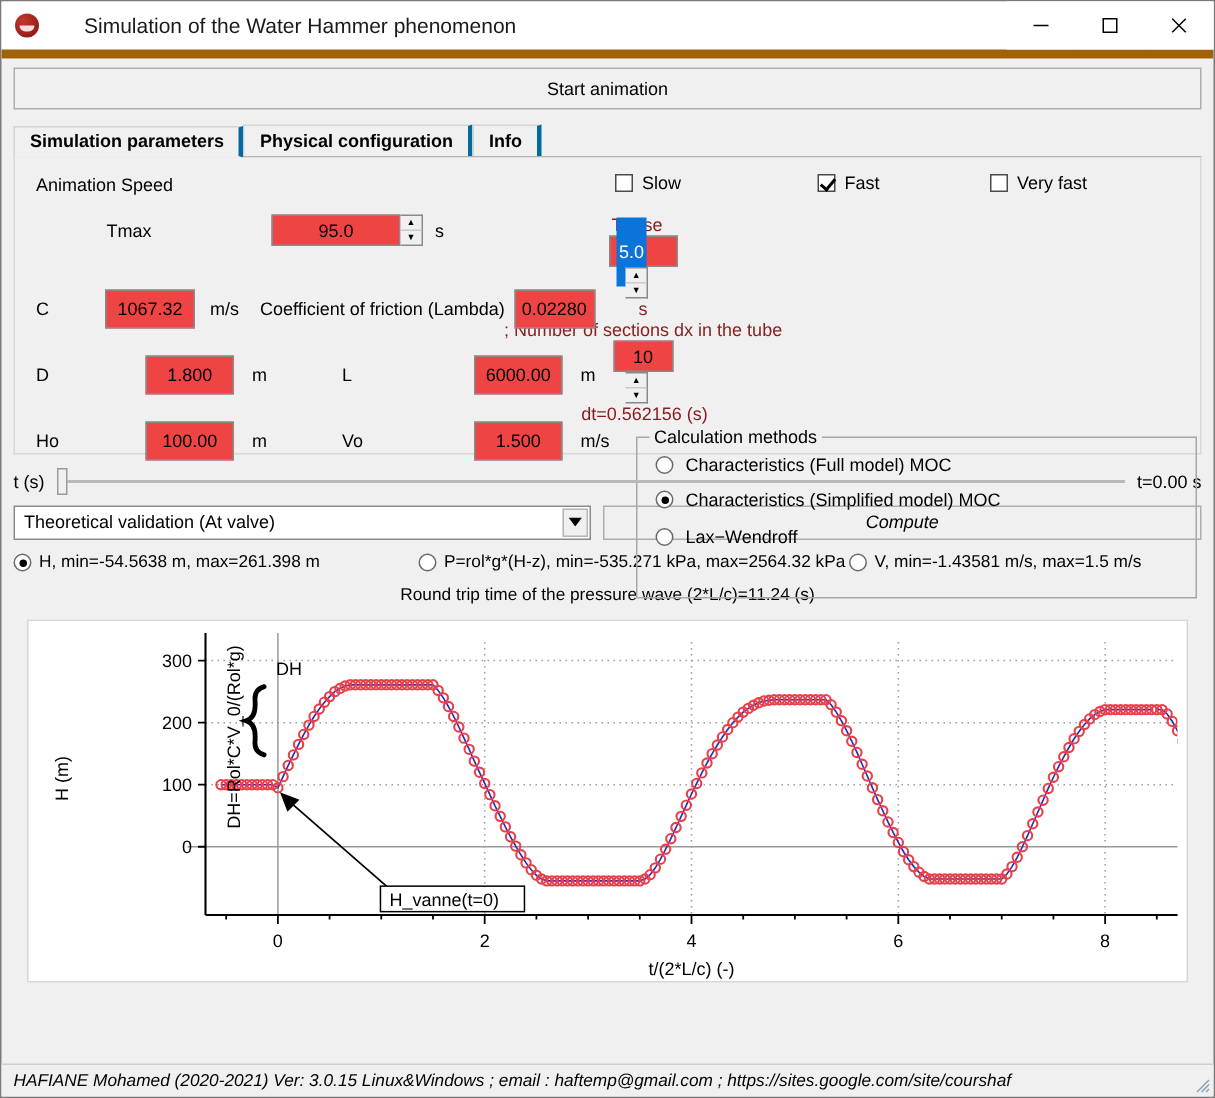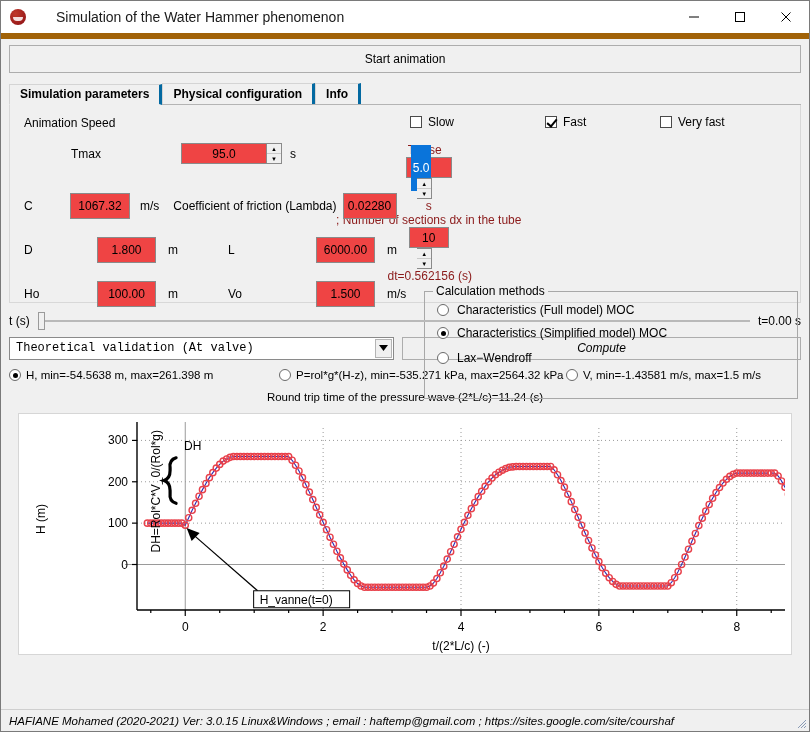--- a/index.html
+++ b/index.html
@@ -118,21 +118,21 @@
     flex:1 1 auto;height:2px;background:#b9b9b9;margin:0 8px;position:relative;
   }
   .slider-thumb{
     position:absolute;left:0;top:-8px;width:7px;height:18px;background:#f0f0f0;
     border:1px solid #9a9a9a;box-sizing:border-box;
   }
   
   .combo-row{margin:4px 8px 0 8px;display:flex;align-items:center;gap:8px;height:24px;}
   .combo{
     flex:0 0 385px;height:23px;background:#fff;border:1px solid #8a8a8a;box-sizing:border-box;
-    display:flex;align-items:center;padding-left:6px;font-size:12px;position:relative;font-family:Liberation Mono, monospace;
+    display:flex;align-items:center;padding-left:6px;font-size:12px;position:relative;
   }
   .combo-arrow{
     position:absolute;right:1px;top:1px;width:17px;height:19px;background:#f0f0f0;
     border:1px solid #b4b4b4;box-sizing:border-box;display:flex;align-items:center;justify-content:center;
   }
   .compute{
     flex:1 1 auto;height:23px;background:#f0f0f0;border:1px solid #adadad;box-sizing:border-box;
     display:flex;align-items:center;justify-content:center;font-size:12px;font-style:italic;
   }
   

